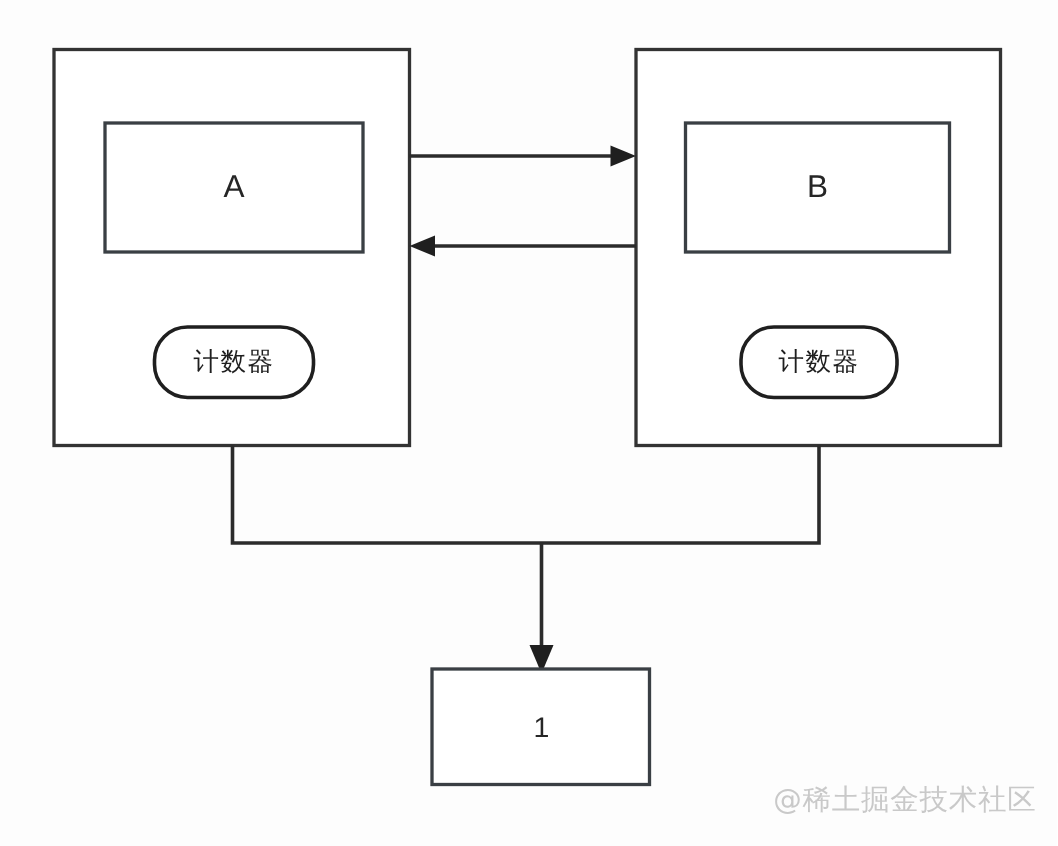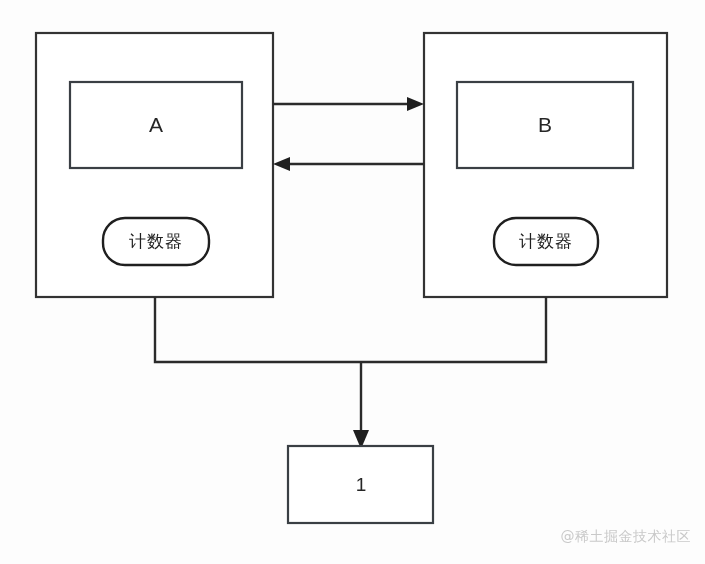--- a/index.html
+++ b/index.html
@@ -76,21 +76,21 @@
     font-size: 19px;
     fill: #262626;
     text-anchor: middle;
     dominant-baseline: middle;
   }
   .watermark-text {
     position: absolute;
     right: 14px;
     bottom: 18px;
     font-family: "DejaVu Sans", "Liberation Sans", sans-serif;
-    font-size: 14px;
+    font-size: 19px;
     color: #c9c9c9;
     letter-spacing: 0.5px;
     white-space: nowrap;
     user-select: none;
   }
 </style>
 </head>
 <body>
 
 <div id="canvas">

